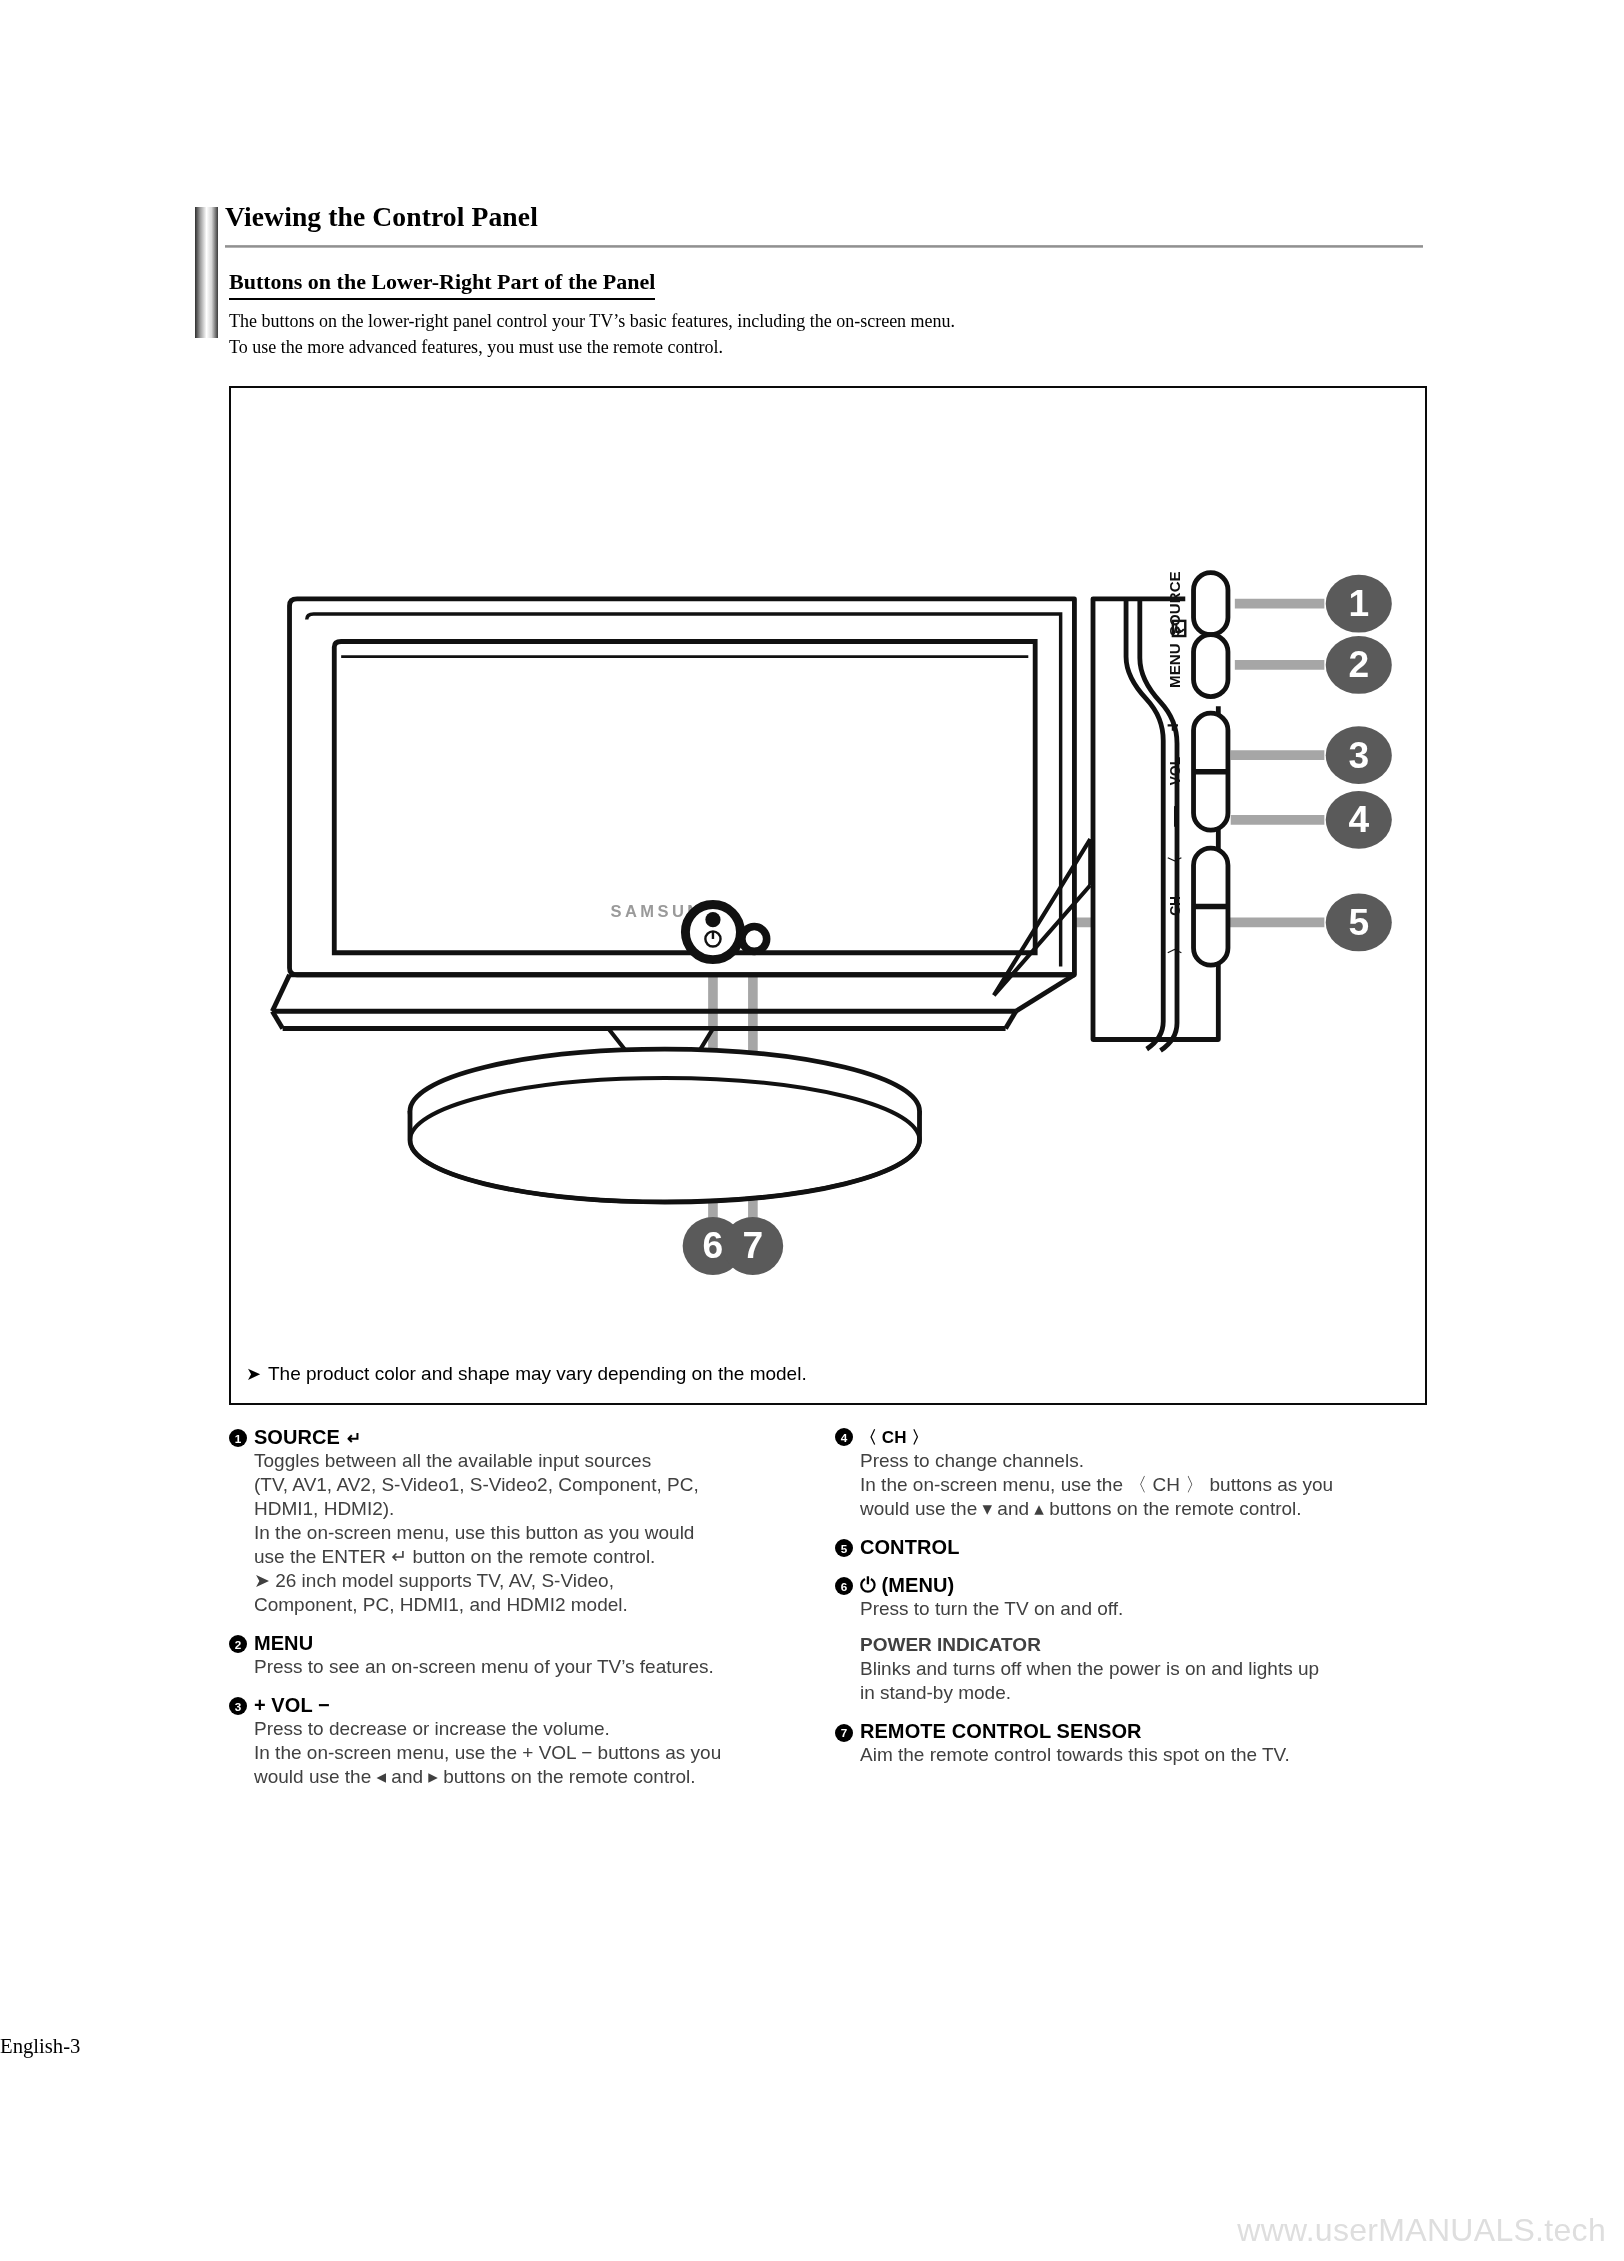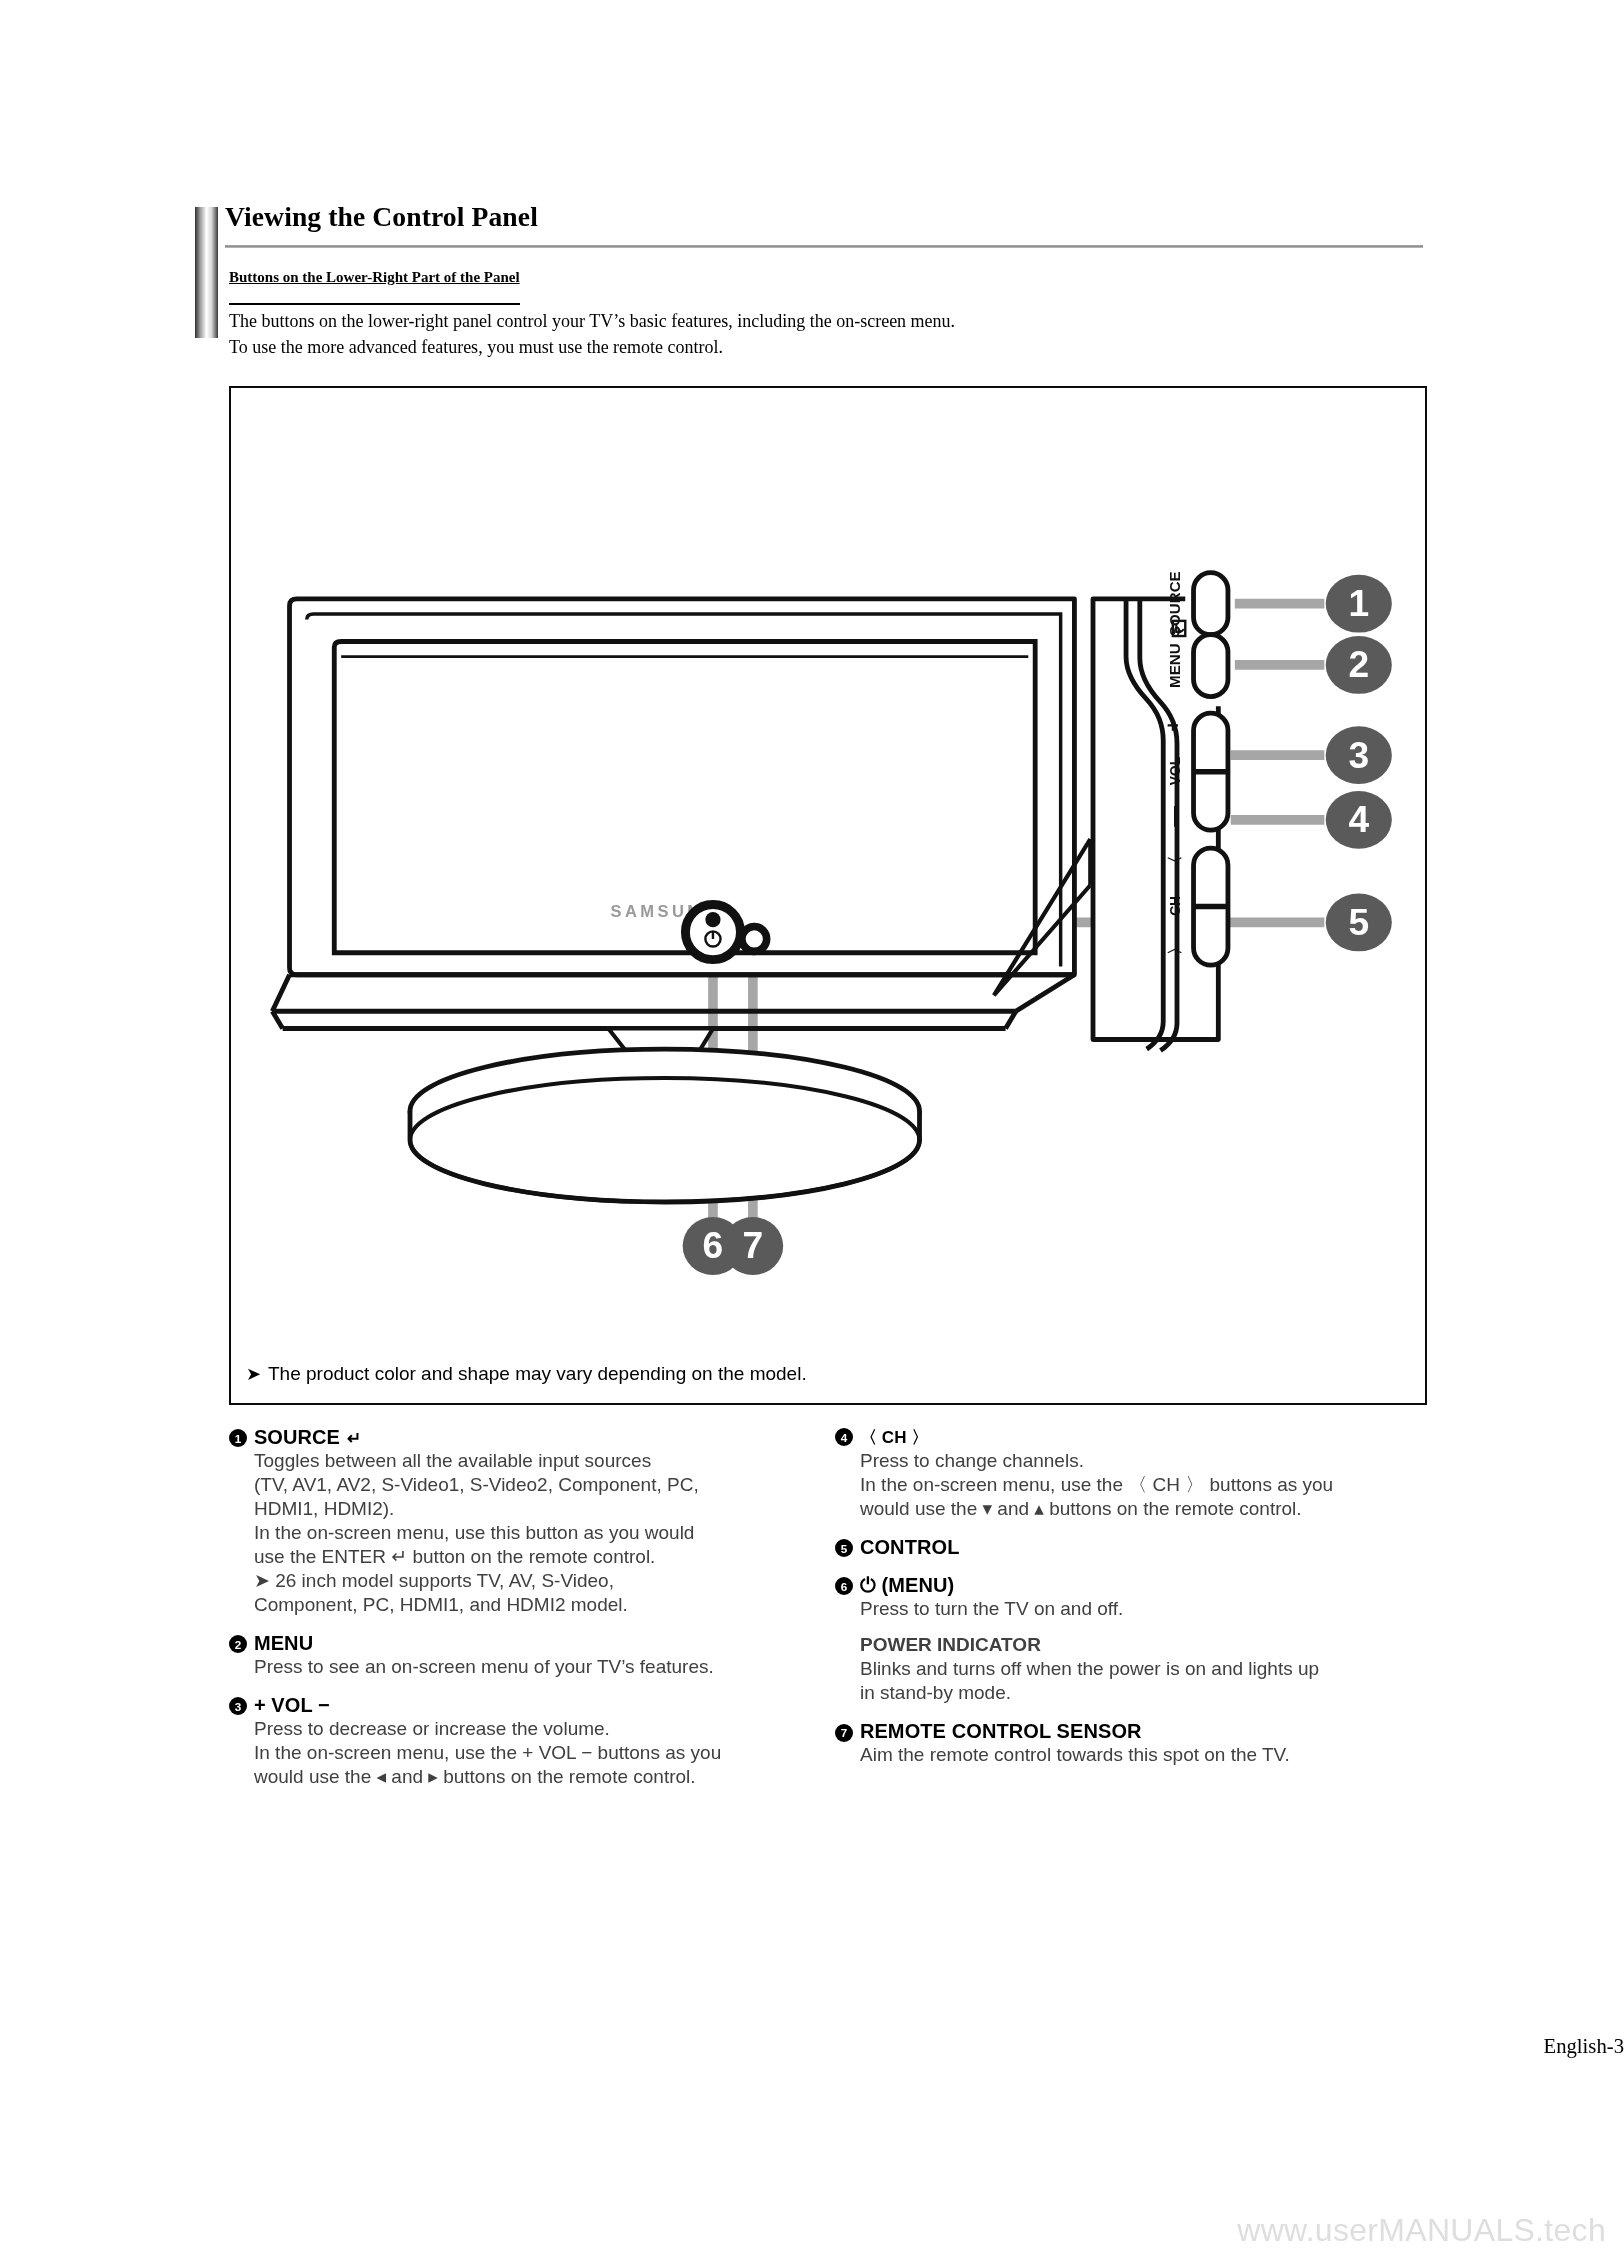--- a/index.html
+++ b/index.html
@@ -25,22 +25,22 @@
     letter-spacing: 0.1px;
   }
   .heading-rule {
     position: absolute; left: 225px; top: 245px; width: 1198px; height: 3.4px;
     background: linear-gradient(to bottom, #a8a8a8 0%, #8e8e8e 55%, #c9c9c9 100%);
   }
 
   .subheading {
     position: absolute; left: 229px; top: 269px;
     font-family: "Liberation Serif", serif;
-    font-weight: bold; font-size: 15px; color:#000;
-    border-bottom: 2.1px solid #000; padding-bottom: 17px; text-decoration: underline;
+    font-weight: bold; font-size: 22px; color:#000;
+    border-bottom: 2.1px solid #000; padding-bottom: 3px;
   }
 
   .intro {
     position: absolute; left: 229px; top: 308px; width: 1033px;
     font-family: "Liberation Serif", serif;
     font-size: 18px; color:#000; line-height: 26px;
   }
 
   
   .figure-box {
@@ -83,21 +83,21 @@
   }
   .sub-note { text-indent: 0; }
   .enter-icon, .src-icon {
     display:inline-block; font-size: 17px; vertical-align: baseline;
   }
   .chev { font-size: 17px; }
 
   
   .footer {
     position: absolute; left: 0; top: 2035px; width: 1624px;
-    text-align: right; font-family: "Liberation Serif", serif;
+    text-align: left; font-family: "Liberation Serif", serif;
     font-size: 20.7px; color:#000;
   }
   .watermark {
     position: absolute; right: 18px; top: 2212px;
     font-size: 32px; color: #dedede; letter-spacing: 0.3px;
     font-family: "Liberation Sans", sans-serif;
   }
 </style>
 </head>
 <body>

